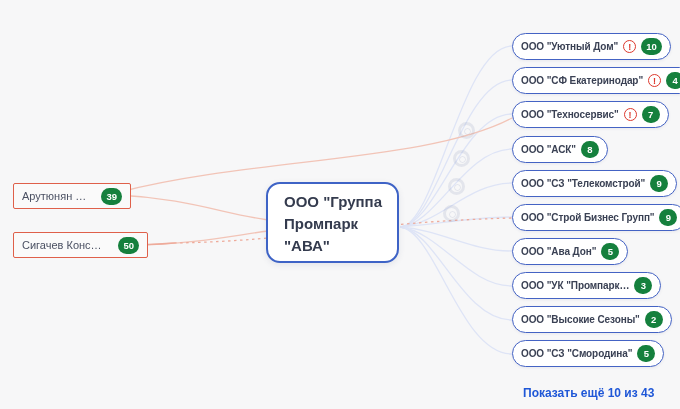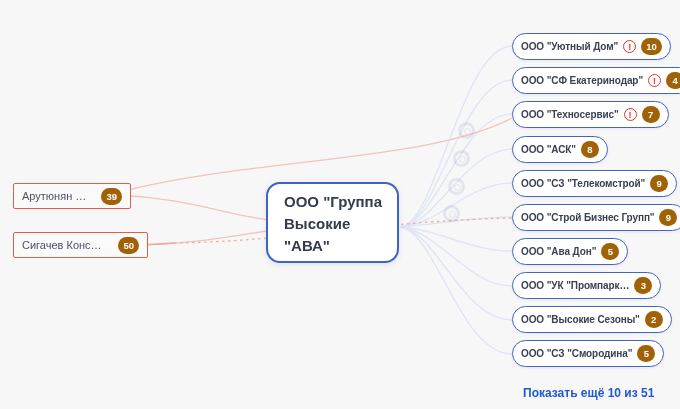--- a/index.html
+++ b/index.html
@@ -88,21 +88,21 @@
     border-radius: 50%;
     color: #dd392e;
     font-size: 9px; font-weight: 700;
     flex: none;
   }
   .badge {
     display: inline-flex; align-items: center; justify-content: center;
     min-width: 18px; height: 17px;
     margin-left: 5px;
     padding: 0 5px;
-    background: #a16207;
+    background: #15803d;
     border-radius: 9px;
     color: #ffffff;
     font-size: 9.5px; font-weight: 700;
     flex: none;
   }
   .person-node .badge { margin-left: 8px; }
 
   
   .show-more {
     position: absolute; z-index: 2;
@@ -152,21 +152,21 @@
     <span class="person-label">Арутюнян Ваган…</span>
     <span class="badge">39</span>
   </div>
   <div class="person-node" style="left:13px; top:232px; width:135px;">
     <span class="person-label">Сигачев Константин…</span>
     <span class="badge">50</span>
   </div>
 
   <div class="center-node">
     <div class="center-line">ООО "Группа</div>
-    <div class="center-line">Высокие</div>
+    <div class="center-line">Промпарк</div>
     <div class="center-line">"АВА"</div>
   </div>
 
   <div class="company-node" style="left:512px; top:33px;">
     <span class="company-label">ООО "Уютный Дом"</span>
     <span class="alert-icon">!</span>
     <span class="badge">10</span>
   </div>
   <div class="company-node" style="left:512px; top:67px;">
     <span class="company-label">ООО "СФ Екатеринодар"</span>
@@ -200,15 +200,15 @@
   </div>
   <div class="company-node" style="left:512px; top:306px;">
     <span class="company-label">ООО "Высокие Сезоны"</span>
     <span class="badge">2</span>
   </div>
   <div class="company-node" style="left:512px; top:340px;">
     <span class="company-label">ООО "СЗ "Смородина"</span>
     <span class="badge">5</span>
   </div>
 
-  <a class="show-more">Показать ещё 10 из 51</a>
+  <a class="show-more">Показать ещё 10 из 43</a>
 
 </div>
 
 </body></html>

